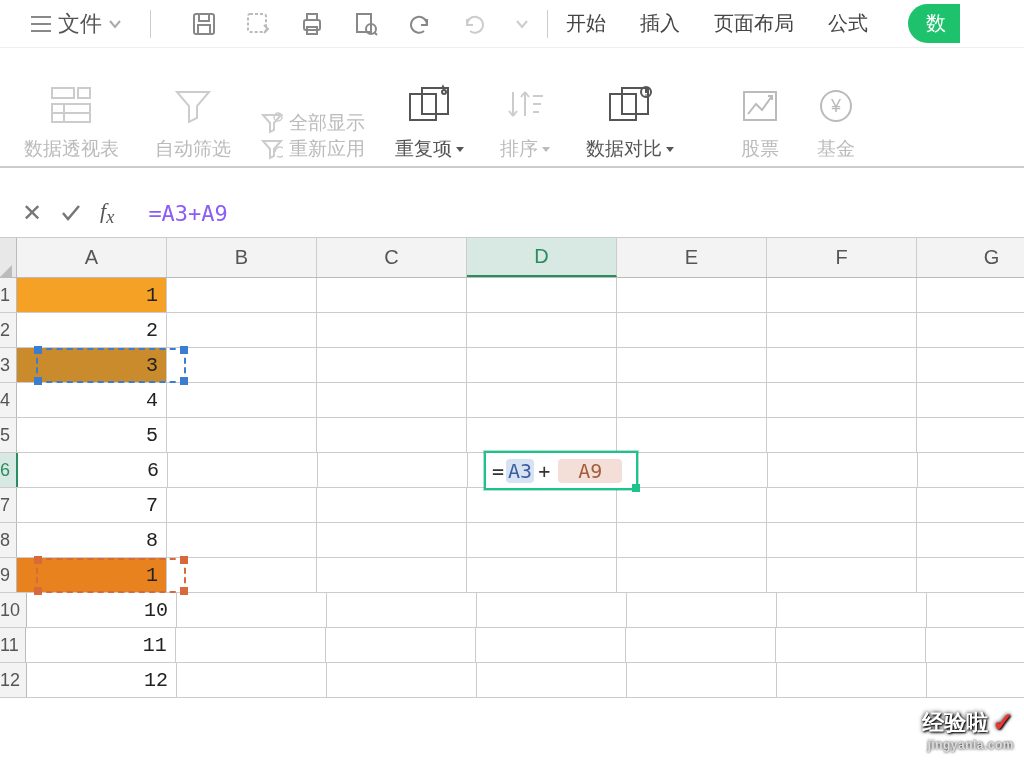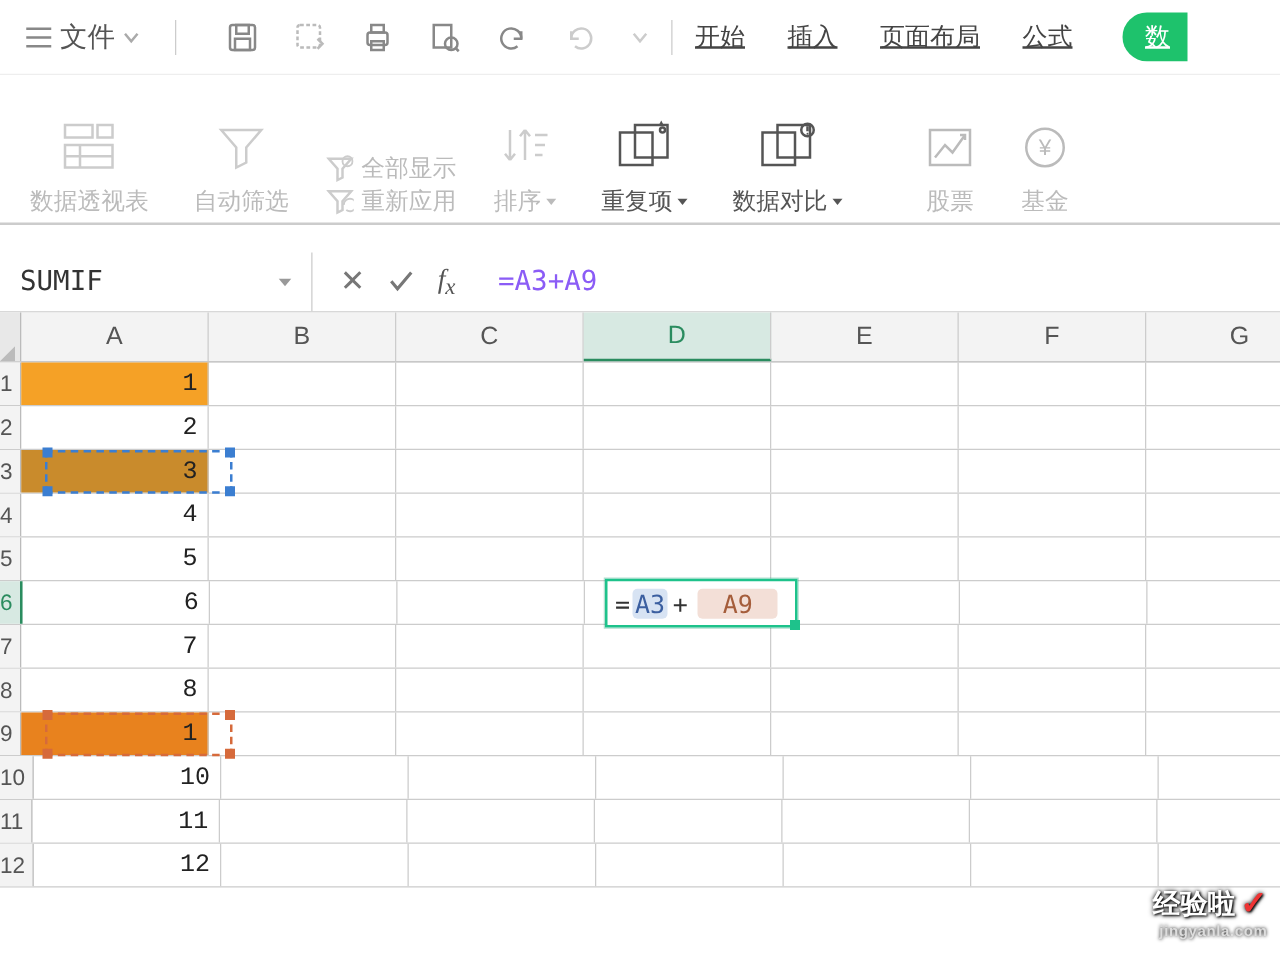--- a/index.html
+++ b/index.html
@@ -1,25 +1,25 @@
 <!DOCTYPE html>
 <html><head>
 <meta charset="utf-8">
 <style>
   * { box-sizing: border-box; margin: 0; padding: 0; }
   body { font-family: "Microsoft YaHei", "PingFang SC", sans-serif; background: #fff; color: #333; width: 1024px; height: 768px; overflow: hidden; position: relative; }
   
   
-  .topbar { display: flex; align-items: center; height: 60px; padding: 0 10px; gap: 8px; border-bottom: 1px solid #eee; }
+  .topbar { display: flex; align-items: center; height: 48px; padding: 0 20px; gap: 8px; border-bottom: 1px solid #eee; }
   .file-btn { display: flex; align-items: center; gap: 6px; font-size: 22px; padding: 6px 10px; color: #555; cursor: pointer; }
   .top-icons { display: flex; align-items: center; gap: 28px; padding-left: 22px; }
   .top-icons .ic { color: #888; cursor: pointer; }
   .top-sep { width: 1px; height: 28px; background: #ccc; margin: 0 10px; }
   .menu-tabs { display: flex; align-items: center; gap: 34px; font-size: 20px; color: #444; }
-  .menu-tabs span { cursor: pointer; text-decoration: underline; }
+  .menu-tabs span { cursor: pointer; }
   .data-tab-pill { background: #1ec26c; color: #fff; padding: 6px 14px 6px 18px; border-radius: 20px 0 0 20px; font-size: 20px; margin-left: 6px; }
   
   
   .ribbon { display: flex; align-items: flex-end; height: 120px; padding: 10px 6px 4px 6px; gap: 0; border-bottom: 2px solid #ccc; color: #888; }
   .rib-grp { display: flex; flex-direction: column; align-items: center; justify-content: flex-end; padding: 0 18px; height: 100%; }
   .rib-grp .big-ic { font-size: 36px; display:flex; align-items:center; justify-content:center; height: 60px; }
   .rib-grp .lbl { font-size: 19px; display: flex; align-items: center; gap: 4px; }
   .rib-col { display: flex; flex-direction: column; justify-content: center; padding: 0 12px; }
   .rib-col .row { display: flex; align-items: center; gap: 6px; font-size: 19px; }
   .grey { color: #bbb; }
@@ -173,54 +173,54 @@
       <span>全部显示</span>
     </div>
     <div class="row">
       <svg width="22" height="22">
           <path d="M2 3h18l-7 8v7l-4 2v-9z" fill="none" stroke="#ccc" stroke-width="2"></path>
           <path d="M14 14a5 5 0 1 1 2 4" fill="none" stroke="#ccc" stroke-width="1.5"></path>
         </svg>
       <span>重新应用</span>
     </div>
   </div>
+  <div class="rib-grp dark">
+    <div class="big-ic">
+        <svg width="48" height="44">
+          <rect x="4" y="10" width="26" height="26" fill="none" stroke="#555" stroke-width="2"></rect>
+          <rect x="16" y="4" width="26" height="26" fill="none" stroke="#555" stroke-width="2"></rect>
+          <circle cx="38" cy="8" r="2" fill="none" stroke="#555" stroke-width="2"></circle>
+          <path d="M36 4l1-2 1 2" stroke="#555" stroke-width="1.5" fill="none"></path>
+        </svg>
+      </div>
+    <div class="lbl">
+        <span>重复项</span>
+        <span class="tri tri-sm"></span>
+      </div>
+  </div>
   <div class="rib-grp grey">
     <div class="big-ic">
         <svg width="40" height="40">
           <path d="M8 6v24M8 30l-4-5M8 30l4-5" stroke="#ccc" stroke-width="2" fill="none"></path>
           <path d="M20 6v24M20 6l-4 5M20 6l4 5" stroke="#ccc" stroke-width="2" fill="none"></path>
           <line x1="28" y1="10" x2="38" y2="10" stroke="#ccc" stroke-width="2"></line>
           <line x1="28" y1="18" x2="36" y2="18" stroke="#ccc" stroke-width="2"></line>
           <line x1="28" y1="26" x2="34" y2="26" stroke="#ccc" stroke-width="2"></line>
         </svg>
       </div>
     <div class="lbl">
         <span>排序</span>
         <span class="tri tri-sm"></span>
       </div>
   </div>
   <div class="rib-grp dark">
     <div class="big-ic">
         <svg width="48" height="44">
           <rect x="4" y="10" width="26" height="26" fill="none" stroke="#555" stroke-width="2"></rect>
           <rect x="16" y="4" width="26" height="26" fill="none" stroke="#555" stroke-width="2"></rect>
-          <circle cx="38" cy="8" r="2" fill="none" stroke="#555" stroke-width="2"></circle>
-          <path d="M36 4l1-2 1 2" stroke="#555" stroke-width="1.5" fill="none"></path>
-        </svg>
-      </div>
-    <div class="lbl">
-        <span>重复项</span>
-        <span class="tri tri-sm"></span>
-      </div>
-  </div>
-  <div class="rib-grp dark">
-    <div class="big-ic">
-        <svg width="48" height="44">
-          <rect x="4" y="10" width="26" height="26" fill="none" stroke="#555" stroke-width="2"></rect>
-          <rect x="16" y="4" width="26" height="26" fill="none" stroke="#555" stroke-width="2"></rect>
           <circle cx="40" cy="8" r="5" fill="none" stroke="#555" stroke-width="2"></circle>
           <line x1="40" y1="5" x2="40" y2="9" stroke="#555" stroke-width="2"></line>
           <circle cx="40" cy="11" r="0.8" fill="#555"></circle>
         </svg>
       </div>
     <div class="lbl">
         <span>数据对比</span>
         <span class="tri tri-sm"></span>
       </div>
   </div>
@@ -240,24 +240,20 @@
           <circle cx="20" cy="20" r="15" fill="none" stroke="#bbb" stroke-width="2"></circle>
           <text x="20" y="26" text-anchor="middle" font-size="18" fill="#bbb">¥</text>
         </svg>
       </div>
     <div class="lbl">基金</div>
   </div>
 </div>
 
 <div style="height:22px"></div>
 <div class="formula-row">
-  <div class="name-box">
-    <span>SUMIF</span>
-    <span class="tri" style="color:#999"></span>
-  </div>
   <div class="fx-btns">
     <span style="font-size:24px;color:#777">✕</span>
     <span>
         <svg width="22" height="22">
           <path d="M3 11l5 6L19 4" stroke="#777" stroke-width="2.5" fill="none"></path>
         </svg>
       </span>
     <span class="fx-lbl">f<sub>x</sub></span>
   </div>
   <div class="formula-input">=A3+A9</div>

